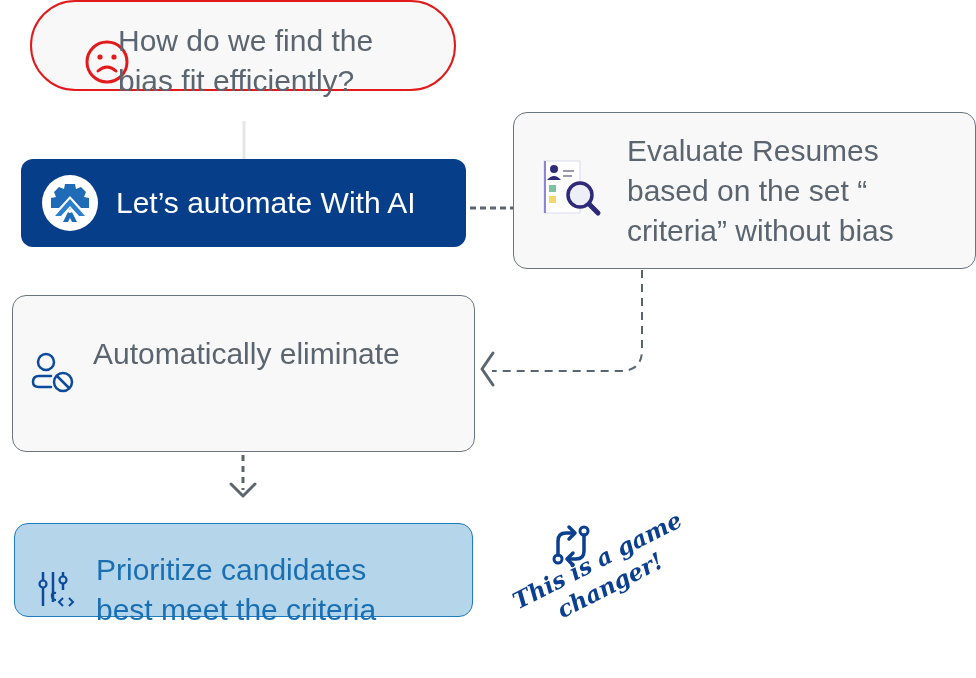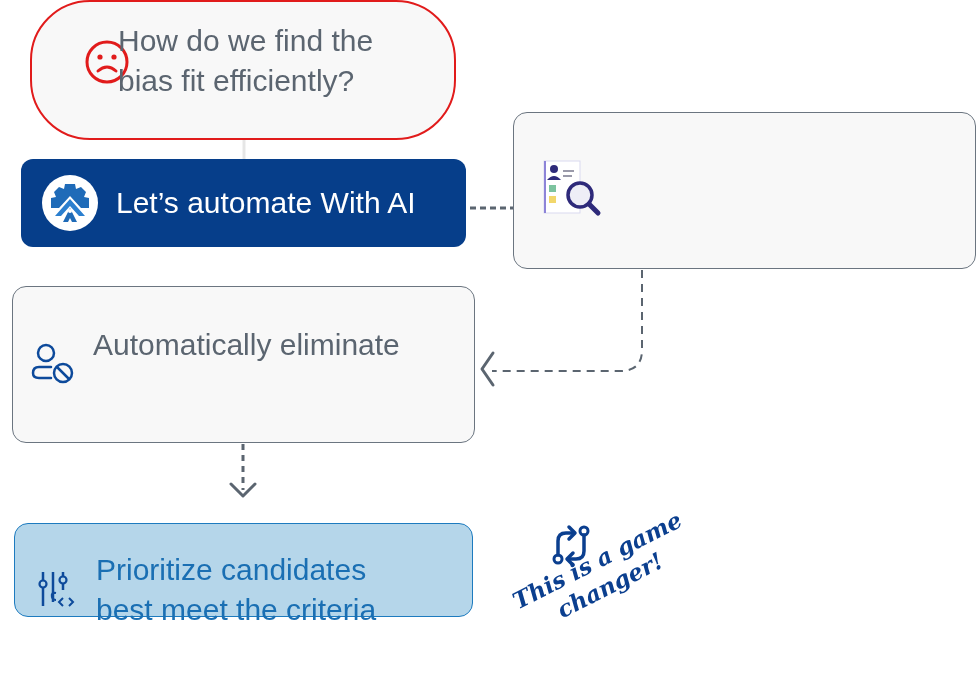--- a/index.html
+++ b/index.html
@@ -8,42 +8,42 @@
     background: #ffffff;
     font-family: "Liberation Sans", "DejaVu Sans", sans-serif;
   }
   .node {
     position: absolute; box-sizing: border-box;
     display: flex; align-items: center;
   }
   .node .text { line-height: 40px; font-size: 30px; }
   
   #q-node {
-    left: 30px; top: 0px; width: 426px; height: 140px;
+    left: 30px; top: 0px; width: 426px; height: 91px;
     border: 2.5px solid #e11b1b; border-radius: 60px; background: #f8f8f8;
   }
   #q-node .text { position: absolute; left: 86px; top: 19px; color: #5b6570; }
   #q-node .icon { position: absolute; left: 52px; top: 37px; }
   
   #ai-node {
     left: 21px; top: 159px; width: 445px; height: 88px;
     background: #063e8a; border-radius: 12px; text-decoration: underline;
   }
   #ai-node .text { position: absolute; left: 95px; top: 24px; color: #ffffff; }
   #ai-node .icon { position: absolute; left: 20px; top: 15px; }
   
   #eval-node {
     left: 513px; top: 112px; width: 463px; height: 157px;
     border: 1.5px solid #6b7580; border-radius: 14px; background: #f8f8f8;
   }
   #eval-node .text { position: absolute; left: 113px; top: 18px; color: #5b6570; }
   #eval-node .icon { position: absolute; left: 26px; top: 44px; }
   
   #elim-node {
-    left: 12px; top: 286px; width: 463px; height: 157px;
+    left: 12px; top: 295px; width: 463px; height: 157px;
     border: 1.5px solid #6b7580; border-radius: 14px; background: #f8f8f8;
   }
   #elim-node .text { position: absolute; left: 80px; top: 38px; color: #5b6570; }
   #elim-node .icon { position: absolute; left: 16px; top: 55px; }
   
   #prio-node {
     left: 14px; top: 523px; width: 459px; height: 94px;
     border: 1.5px solid #1d7bbf; border-radius: 14px; background: #b5d6ea;
   }
   #prio-node .text { position: absolute; left: 81px; top: 26px; color: #1a6fb3; }
@@ -102,20 +102,25 @@
     <rect x="4" y="4" width="2" height="52" fill="#8d84d8"></rect>
     <circle cx="14" cy="12" r="4" fill="#2e2a7a"></circle>
     <path d="M7 23 Q14 15 21 23 Z" fill="#2e2a7a"></path>
     <line x1="23" y1="14" x2="34" y2="14" stroke="#9a9aaa" stroke-width="2"></line>
     <line x1="23" y1="19" x2="32" y2="19" stroke="#9a9aaa" stroke-width="2"></line>
     <rect x="9" y="28" width="7" height="7" fill="#7cc39f"></rect>
     <rect x="9" y="39" width="7" height="7" fill="#f2d76b"></rect>
     <circle cx="40" cy="38" r="12" fill="#eeeef6" stroke="#2e2a7a" stroke-width="3.5"></circle>
     <line x1="49" y1="47" x2="58" y2="56" stroke="#2e2a7a" stroke-width="5" stroke-linecap="round"></line>
   </svg>
+  <div class="text">
+    <div>Evaluate Resumes</div>
+    <div>based on the set “</div>
+    <div>criteria” without bias</div>
+  </div>
 </div>
 
 <div class="node" id="elim-node">
   <svg class="icon" width="48" height="48" viewBox="0 0 48 48">
     <circle cx="17" cy="11" r="8" fill="none" stroke="#0d4a9b" stroke-width="2.5"></circle>
     <path d="M22 36 L10 36 Q4 36 4 31 Q4 25 10 25 L22 25" fill="none" stroke="#0d4a9b" stroke-width="2.5" stroke-linecap="round"></path>
     <circle cx="34" cy="31" r="9" fill="none" stroke="#0d4a9b" stroke-width="2.5"></circle>
     <line x1="28" y1="25" x2="40" y2="37" stroke="#0d4a9b" stroke-width="2.5"></line>
   </svg>
   <div class="text">

